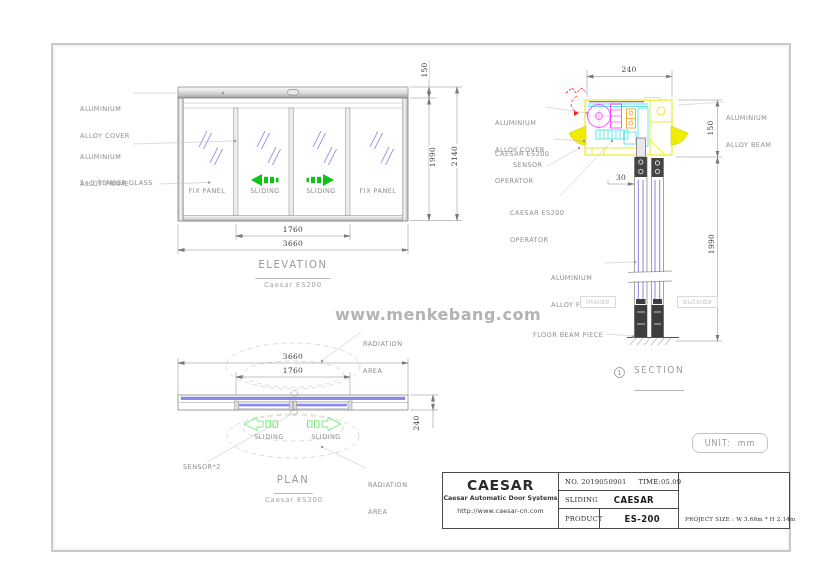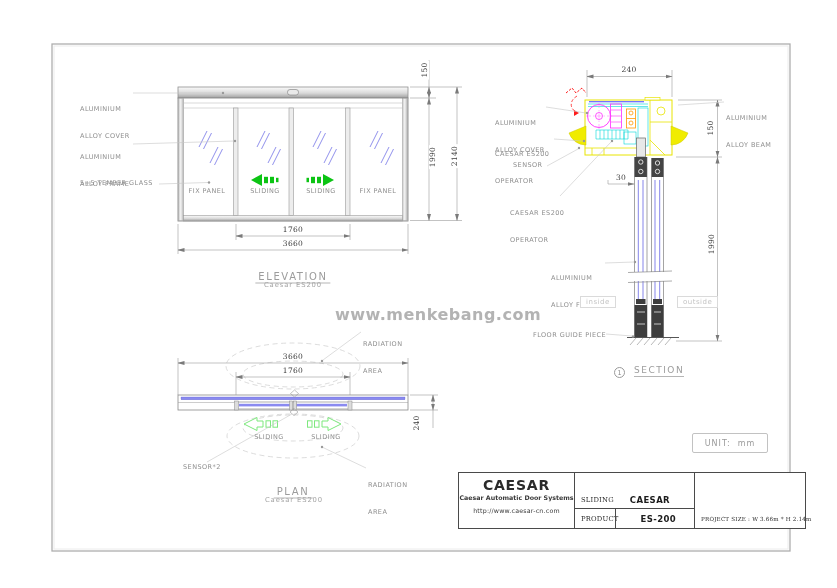--- a/index.html
+++ b/index.html
@@ -16,45 +16,45 @@
 
   
   .dim { position:absolute; font-family:"DejaVu Serif", serif; font-size:7.5px;
          color:#3c3c3c; letter-spacing:.3px; white-space:pre; line-height:8px; }
   .dim.ctr { transform:translate(-50%,-50%); }
   .dim.rot { transform:translate(-50%,-50%) rotate(-90deg); }
   .dim.bg  { background:#fff; padding:0 2px; }
 
   
   .vt { position:absolute; color:#9c9c9c; font-size:10px; letter-spacing:1.6px;
-        border-bottom:1px solid #b5b5b5; padding:0 3px 1px; transform:translate(-50%,-50%);margin-top:8px; }
+        border-bottom:1px solid #b5b5b5; padding:0 3px 8px; transform:translate(-50%,-50%); }
   .vs { position:absolute; color:#a4a4a4; font-size:6.8px; letter-spacing:.9px;
         transform:translate(-50%,-50%); white-space:pre; }
   .st { position:absolute; color:#9c9c9c; font-size:9px; letter-spacing:1.5px;
-        border-bottom:1px solid #b5b5b5; padding-bottom:1px; }
+        border-bottom:1px solid #b5b5b5; padding-bottom:15px; }
   .circ { position:absolute; width:11px; height:11px; border:1px solid #9a9a9a;
           border-radius:50%; color:#8a8a8a; font-size:6.5px; display:flex;
           align-items:center; justify-content:center; }
 
   .iobox { position:absolute; color:#c4c4c4; font-size:7px; letter-spacing:.5px;
            border:1px solid #dadada; padding:1px 5px; background:#fff; }
 
   .wm { position:absolute; color:#b3b3b3; font-weight:bold; white-space:pre;
         text-shadow:2px 2px 0 #ffffff, 1px 1px 0 #f6f6f6; transform:translate(-50%,-50%); }
   .wm1 { font-size:25px; letter-spacing:2px; }
   .wm2 { font-size:16px; letter-spacing:.5px; }
 
   .unit { position:absolute; left:692px; top:433px; width:76px; height:20px;
-          border:1px solid #c2c2c2; border-radius:2px; color:#9a9a9a; font-size:8px;
+          border:1px solid #c2c2c2; border-radius:7px; color:#9a9a9a; font-size:8px;
           letter-spacing:1px; display:flex; align-items:center; justify-content:center;
           white-space:pre; background:#fff; }
 
   
   .tb { position:absolute; left:442px; top:472px; width:348px; height:57px;
-        border:1.4px solid #4a4a4a; background:#fff;margin-left:16px; }
+        border:1.4px solid #4a4a4a; background:#fff; }
   .tb-left { position:absolute; left:0; top:0; bottom:0; width:116px;
              border-right:1px solid #4a4a4a; text-align:center; }
   .tb-mid  { position:absolute; left:116px; top:0; bottom:0; width:120px;
              border-right:1px solid #4a4a4a; }
   .tb-right{ position:absolute; left:236px; top:0; bottom:0; right:0; }
   .tb-row { position:absolute; left:0; right:0; height:18px; display:flex;
             align-items:center; padding-left:6px; }
   .r1 { top:0; border-bottom:1px solid #4a4a4a; }
   .r2 { top:18px; border-bottom:1px solid #4a4a4a; }
   .r3 { top:36px; bottom:0; height:auto; }
@@ -415,35 +415,39 @@
   <span>CAESAR ES200</span>
   <span>OPERATOR</span>
 </div>
 <div class="t" style="left:551px;top:256px">
   <span>ALUMINIUM</span>
   <span>ALLOY FRAME</span>
 </div>
 <span class="dim rot bg" style="left:712px;top:244px">1990</span>
 <span class="iobox" style="left:580px;top:296px">inside</span>
 <span class="iobox" style="left:677px;top:296px">outside</span>
-<span class="t" style="left:533px;top:331px">FLOOR GUIDE PIECE</span>
+<span class="t" style="left:533px;top:331px">FLOOR BEAM PIECE</span>
 <span class="circ" style="left:614px;top:367px">1</span>
 <span class="st" style="left:634px;top:365px">SECTION</span>
 
 <div class="unit">
   <span>UNIT:  mm</span>
 </div>
 
 <div class="tb">
   <div class="tb-left">
     <div class="company">CAESAR</div>
     <div class="company-sub">Caesar Automatic Door Systems</div>
     <div class="website">http://www.caesar-cn.com</div>
   </div>
   <div class="tb-mid">
+    <div class="tb-row r1">
+      <span class="serif">NO. 2019050901</span>
+      <span class="serif" style="margin-left:12px">TIME:05.09</span>
+    </div>
     <div class="tb-row r2">
       <span class="serif">SLIDING</span>
       <span class="boldv" style="margin-left:16px">CAESAR</span>
     </div>
     <div class="tb-row r3">
       <span class="serif">PRODUCT</span>
       <span class="vdiv"></span>
       <span class="boldv" style="margin-left:22px">ES-200</span>
     </div>
   </div>

